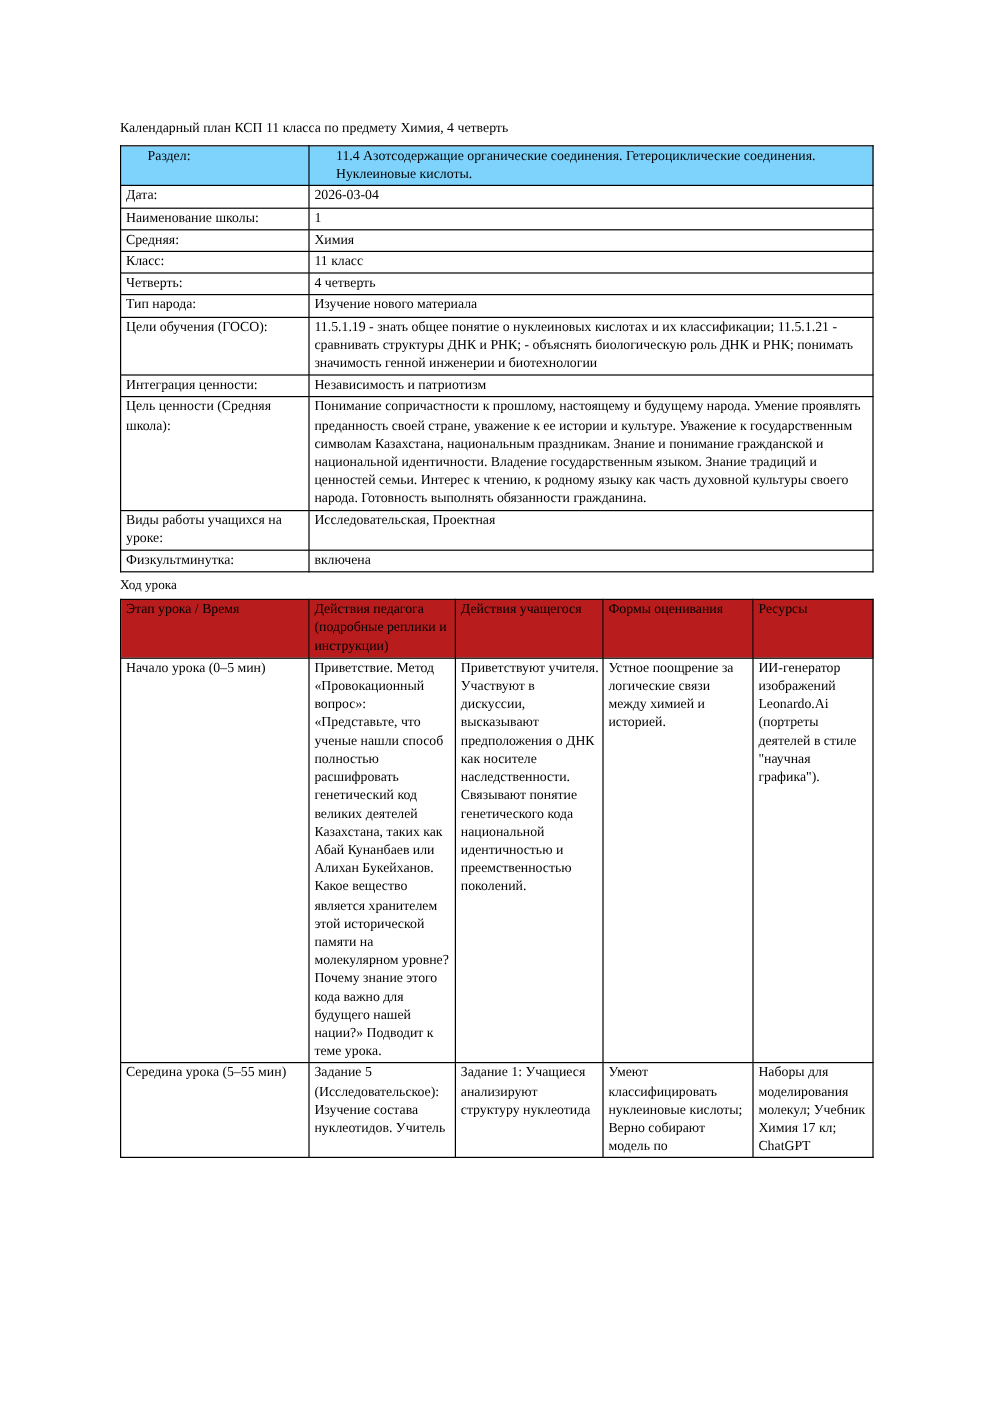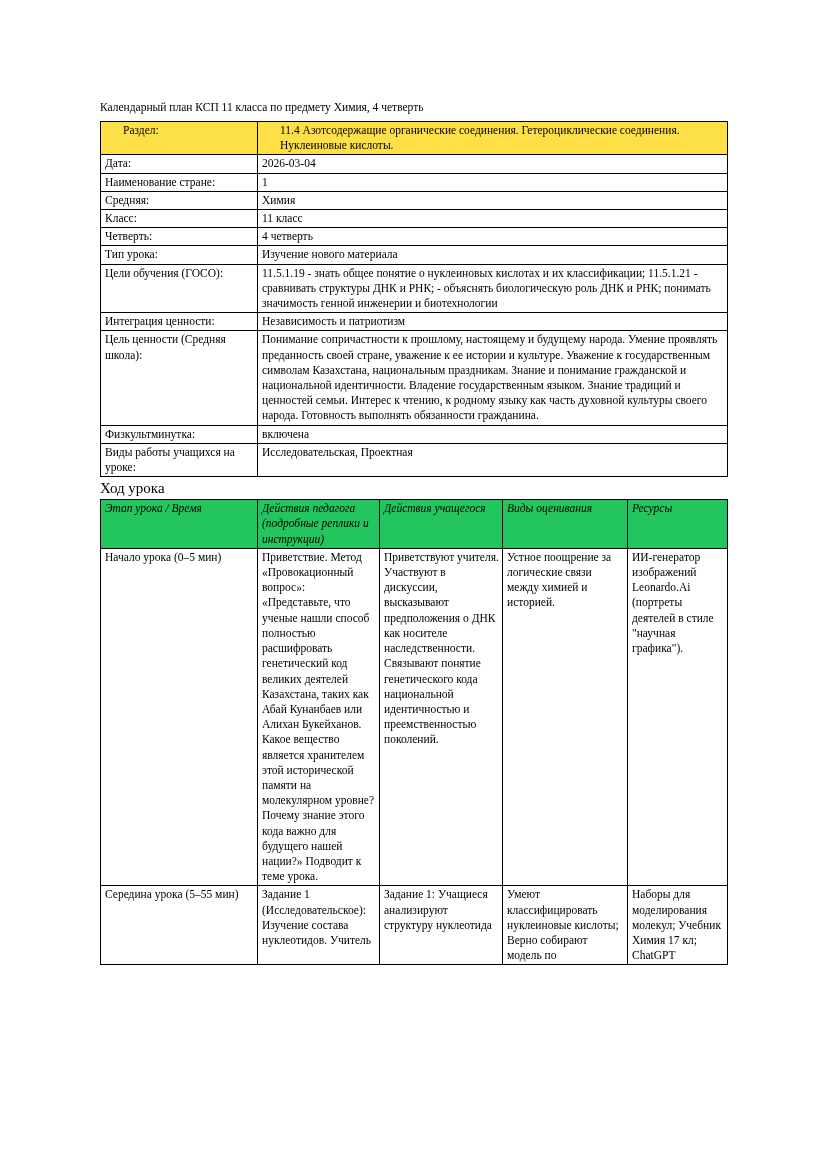--- a/index.html
+++ b/index.html
@@ -21,21 +21,21 @@
     box-sizing: border-box;
     padding: 100px 100px 0 100px;
   }
   .doc-title {
     font-size: 11.5px;
     line-height: 14px;
     margin: 0 0 7px 0;
     white-space: nowrap;
   }
   .section-label {
-    font-size: 15px;
+    font-size: 11px;
     line-height: 14px;
     margin: 4px 0 4px 0;
   }
 
   table.doc-table {
     border-collapse: collapse;
     width: 627px;
     table-layout: fixed;
     font-size: 11.5px;
     line-height: 15.2px;
@@ -48,29 +48,29 @@
     text-align: left;
     font-weight: normal;
     word-wrap: break-word;
     overflow-wrap: break-word;
     hyphens: none;
   }
 
   
   #info-table col.c-label { width: 157px; }
   #info-table col.c-value { width: 470px; }
-  #info-table tr.shaded td { background: #fde047; padding-left: 22px; }
+  #info-table tr.shaded td { background: #7dd3fc; padding-left: 22px; }
 
   
   #flow-table col.f1 { width: 157px; }
   #flow-table col.f2 { width: 122px; }
   #flow-table col.f3 { width: 123px; }
   #flow-table col.f4 { width: 125px; }
   #flow-table col.f5 { width: 100px; }
-  #flow-table tr.header-row td { background: #22c55e; font-style: italic; }
+  #flow-table tr.header-row td { background: #b91c1c; }
 </style>
 </head>
 <body>
 
 <div class="page">
 
   <div class="doc-title">Календарный план КСП 11 класса по предмету Химия, 4 четверть</div>
 
   <table class="doc-table" id="info-table">
     <colgroup>
@@ -80,90 +80,90 @@
     <tbody>
       <tr class="shaded">
         <td>Раздел:</td>
         <td>11.4 Азотсодержащие органические соединения. Гетероциклические соединения. Нуклеиновые кислоты.</td>
       </tr>
       <tr>
         <td>Дата:</td>
         <td>2026-03-04</td>
       </tr>
       <tr>
-        <td>Наименование стране:</td>
+        <td>Наименование школы:</td>
         <td>1</td>
       </tr>
       <tr>
         <td>Средняя:</td>
         <td>Химия</td>
       </tr>
       <tr>
         <td>Класс:</td>
         <td>11 класс</td>
       </tr>
       <tr>
         <td>Четверть:</td>
         <td>4 четверть</td>
       </tr>
       <tr>
-        <td>Тип урока:</td>
+        <td>Тип народа:</td>
         <td>Изучение нового материала</td>
       </tr>
       <tr>
         <td>Цели обучения (ГОСО):</td>
         <td>11.5.1.19 - знать общее понятие о нуклеиновых кислотах и их классификации; 11.5.1.21 - сравнивать структуры ДНК и РНК; - объяснять биологическую роль ДНК и РНК; понимать значимость генной инженерии и биотехнологии</td>
       </tr>
       <tr>
         <td>Интеграция ценности:</td>
         <td>Независимость и патриотизм</td>
       </tr>
       <tr>
         <td>Цель ценности (Средняя школа):</td>
         <td>Понимание сопричастности к прошлому, настоящему и будущему народа. Умение проявлять преданность своей стране, уважение к ее истории и культуре. Уважение к государственным символам Казахстана, национальным праздникам. Знание и понимание гражданской и национальной идентичности. Владение государственным языком. Знание традиций и ценностей семьи. Интерес к чтению, к родному языку как часть духовной культуры своего народа. Готовность выполнять обязанности гражданина.</td>
       </tr>
       <tr>
+        <td>Виды работы учащихся на уроке:</td>
+        <td>Исследовательская, Проектная</td>
+      </tr>
+      <tr>
         <td>Физкультминутка:</td>
         <td>включена</td>
-      </tr>
-      <tr>
-        <td>Виды работы учащихся на уроке:</td>
-        <td>Исследовательская, Проектная</td>
       </tr>
     </tbody>
   </table>
 
   <div class="section-label">Ход урока</div>
 
   <table class="doc-table" id="flow-table">
     <colgroup>
       <col class="f1">
       <col class="f2">
       <col class="f3">
       <col class="f4">
       <col class="f5">
     </colgroup>
     <tbody>
       <tr class="header-row">
         <td>Этап урока / Время</td>
         <td>Действия педагога (подробные реплики и инструкции)</td>
         <td>Действия учащегося</td>
-        <td>Виды оценивания</td>
+        <td>Формы оценивания</td>
         <td>Ресурсы</td>
       </tr>
       <tr>
         <td>Начало урока (0–5 мин)</td>
         <td>Приветствие. Метод «Провокационный вопрос»: «Представьте, что ученые нашли способ полностью расшифровать генетический код великих деятелей Казахстана, таких как Абай Кунанбаев или Алихан Букейханов. Какое вещество является хранителем этой исторической памяти на молекулярном уровне? Почему знание этого кода важно для будущего нашей нации?» Подводит к теме урока.</td>
         <td>Приветствуют учителя. Участвуют в дискуссии, высказывают предположения о ДНК как носителе наследственности. Связывают понятие генетического кода национальной идентичностью и преемственностью поколений.</td>
         <td>Устное поощрение за логические связи между химией и историей.</td>
         <td>ИИ-генератор изображений Leonardo.Ai (портреты деятелей в стиле "научная графика").</td>
       </tr>
       <tr>
         <td>Середина урока (5–55 мин)</td>
-        <td>Задание 1 (Исследовательское): Изучение состава нуклеотидов. Учитель</td>
+        <td>Задание 5 (Исследовательское): Изучение состава нуклеотидов. Учитель</td>
         <td>Задание 1: Учащиеся анализируют структуру нуклеотида</td>
         <td>Умеют классифицировать нуклеиновые кислоты; Верно собирают модель по</td>
         <td>Наборы для моделирования молекул; Учебник Химия 17 кл; ChatGPT</td>
       </tr>
     </tbody>
   </table>
 
 </div>
 
 </body></html>

